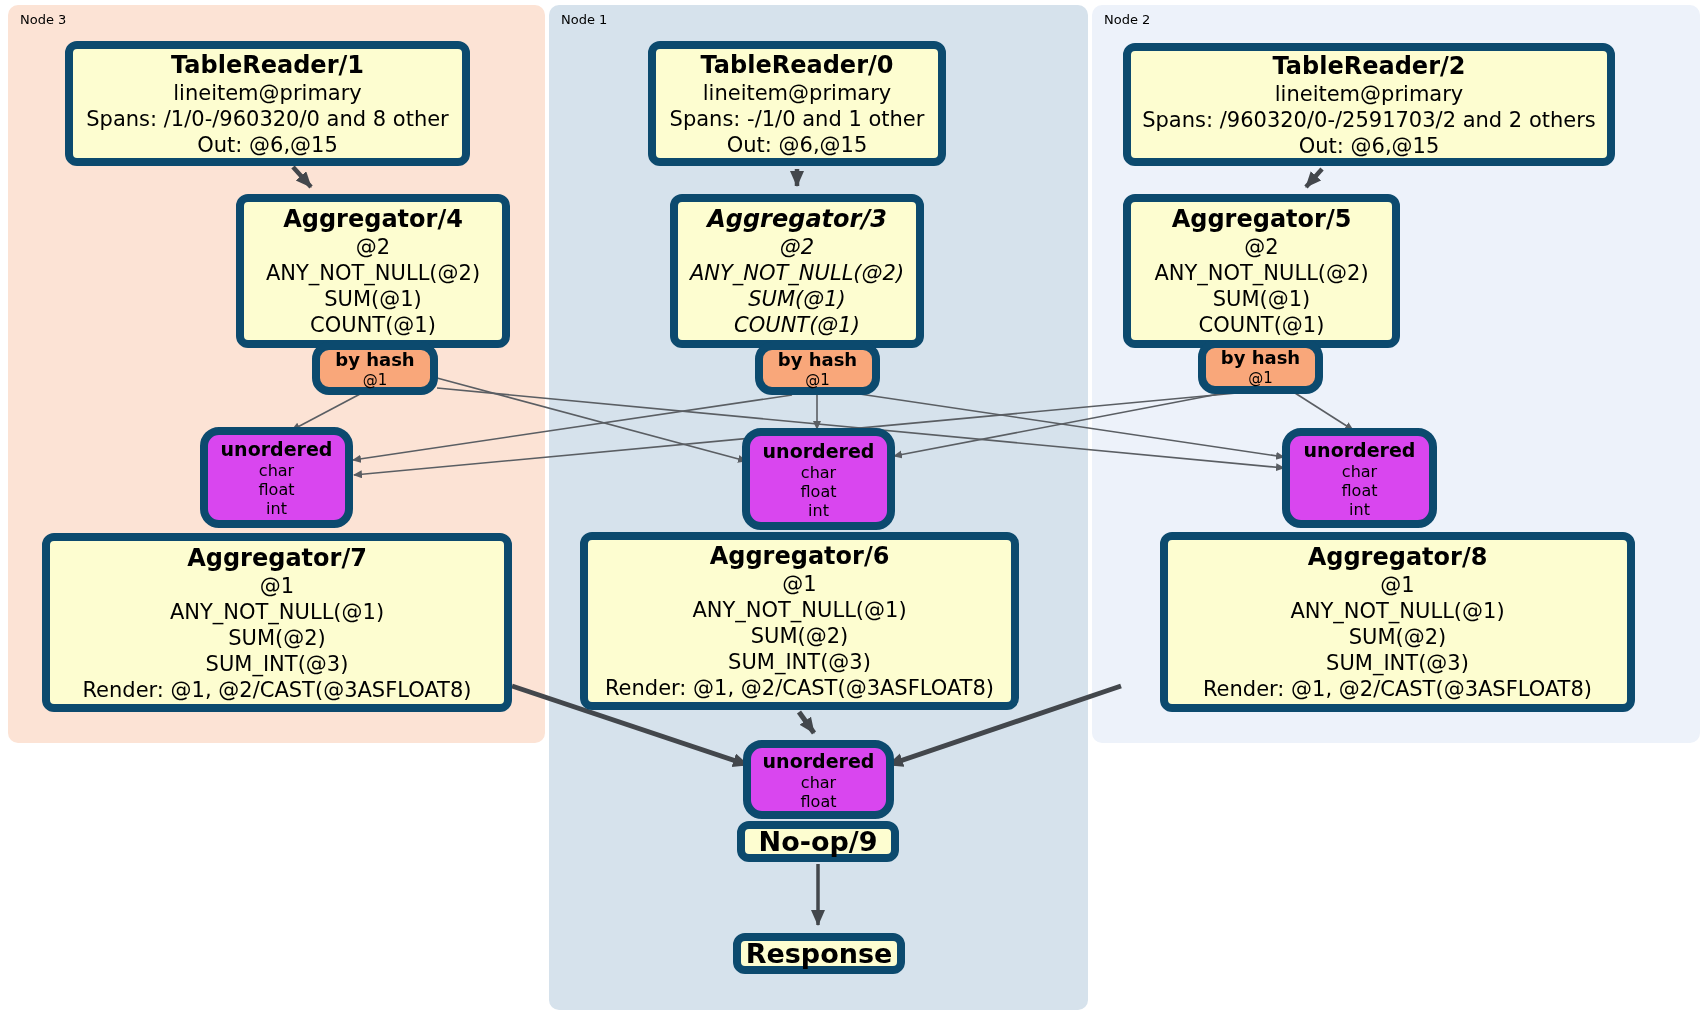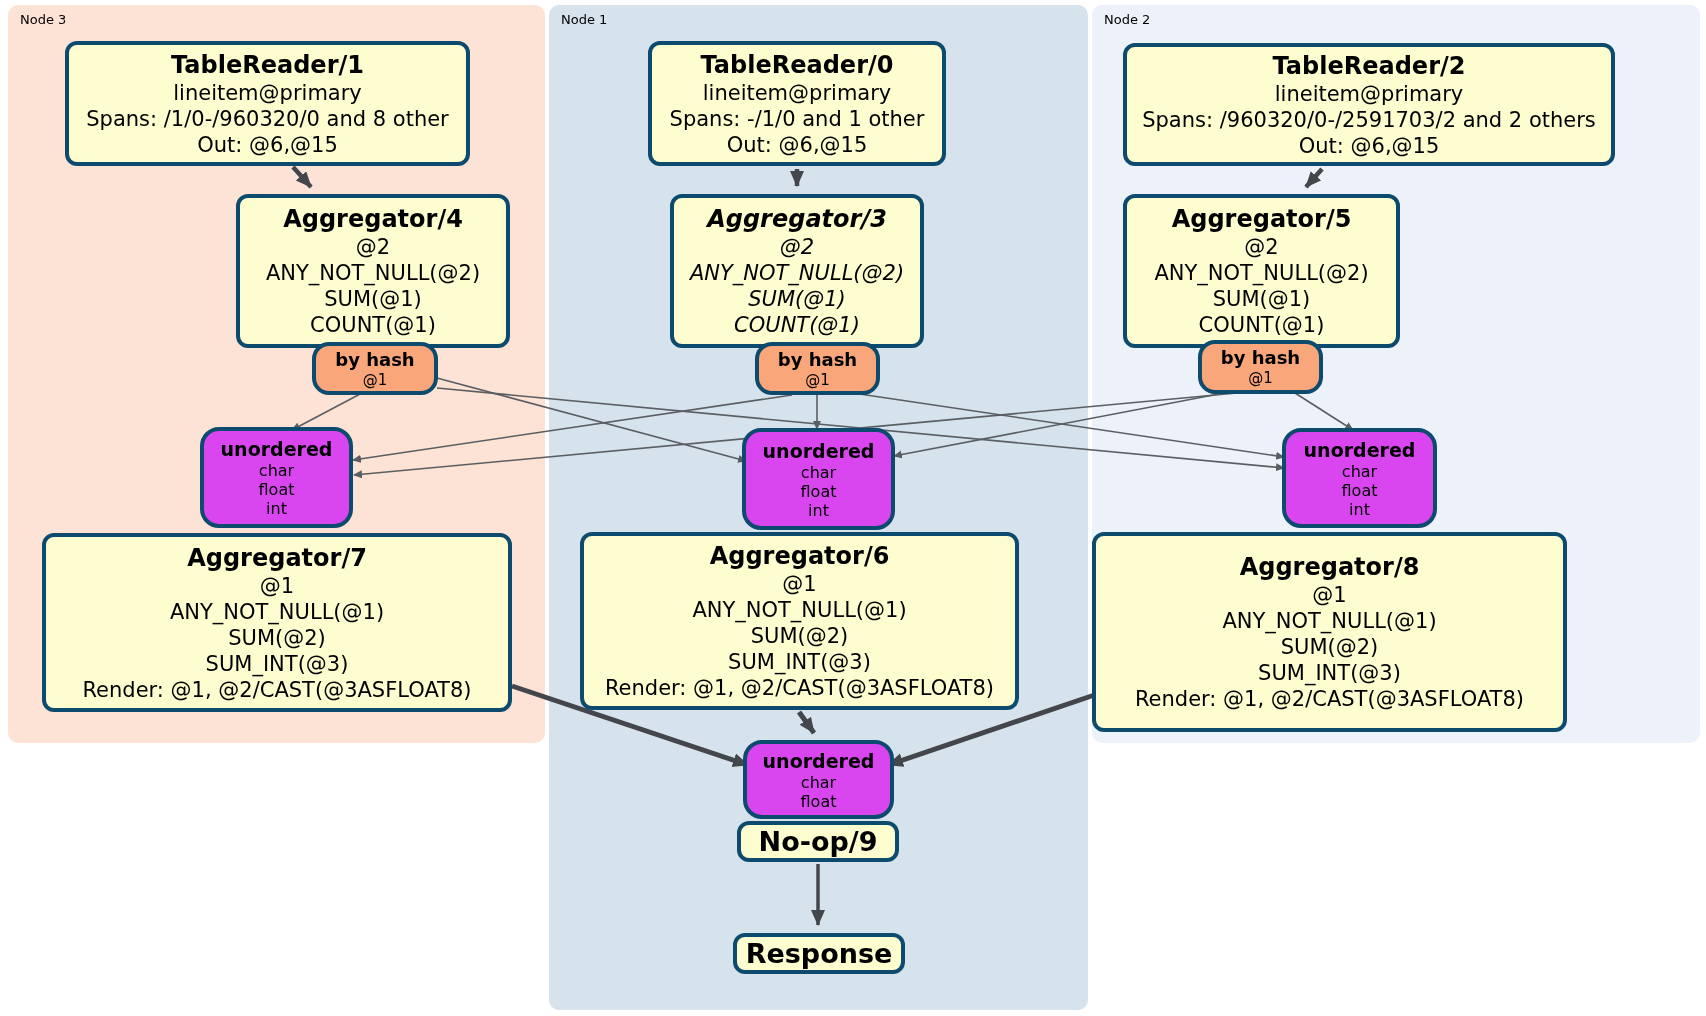--- a/index.html
+++ b/index.html
@@ -16,21 +16,21 @@
   .region-node1 { left:549px;  top:5px; width:539px; height:1005px; background:#d6e2ec; }
   .region-node2 { left:1092px; top:5px; width:608px; height:738px;  background:#edf2fa; }
   .region-label { position:absolute; left:12px; top:7px; font-size:13px; color:#000; }
 
   svg.edges { position:absolute; left:0; top:0; z-index:1; }
 
   .box {
     position:absolute; z-index:2;
     display:flex; flex-direction:column; justify-content:center;
     text-align:center; box-sizing:border-box;
-    border:4px solid #0c4a6e;
+    border:8px solid #0c4a6e;
   }
   .yellow { background:#fdfdd0; border-radius:12px; }
   .router { background:#f9a77a; border-radius:17px; }
   .sync   { background:#d946ef; border-radius:19px; }
 
   .t  { font-weight:bold; font-size:24px; line-height:30px; white-space:nowrap; }
   .l  { font-size:21px; line-height:26px; white-space:nowrap; }
   .t-sm { font-weight:bold; font-size:18px; line-height:22px; white-space:nowrap; }
   .l-sm { font-size:15px; line-height:18px; white-space:nowrap; }
   .t-un { font-weight:bold; font-size:19px; line-height:24px; white-space:nowrap; }
@@ -39,21 +39,21 @@
 
   
   #tr1  { left:65px;   top:41px;  width:405px; height:125px; }
   #tr0  { left:648px;  top:41px;  width:298px; height:125px; }
   #tr2  { left:1123px; top:43px;  width:492px; height:123px; }
   #agg4 { left:236px;  top:194px; width:274px; height:154px; }
   #agg3 { left:670px;  top:194px; width:254px; height:154px;font-style:italic; }
   #agg5 { left:1123px; top:194px; width:277px; height:154px; }
   #agg7 { left:42px;   top:533px; width:470px; height:179px; }
   #agg6 { left:580px;  top:532px; width:439px; height:178px; }
-  #agg8 { left:1092px; top:532px; width:475px; height:200px; }
+  #agg8 { left:1160px; top:532px; width:475px; height:180px; }
   #bh3  { left:312px;  top:342px; width:126px; height:53px; }
   #bh1  { left:755px;  top:342px; width:125px; height:53px; }
   #bh2  { left:1198px; top:340px; width:125px; height:54px; }
   #un3  { left:200px;  top:427px; width:153px; height:101px; }
   #un1  { left:742px;  top:428px; width:153px; height:102px; }
   #un2  { left:1282px; top:428px; width:155px; height:100px; }
   #unf  { left:743px;  top:740px; width:151px; height:79px; }
   #noop { left:737px;  top:821px; width:162px; height:41px; }
   #resp { left:733px;  top:933px; width:172px; height:41px; }
 </style>

